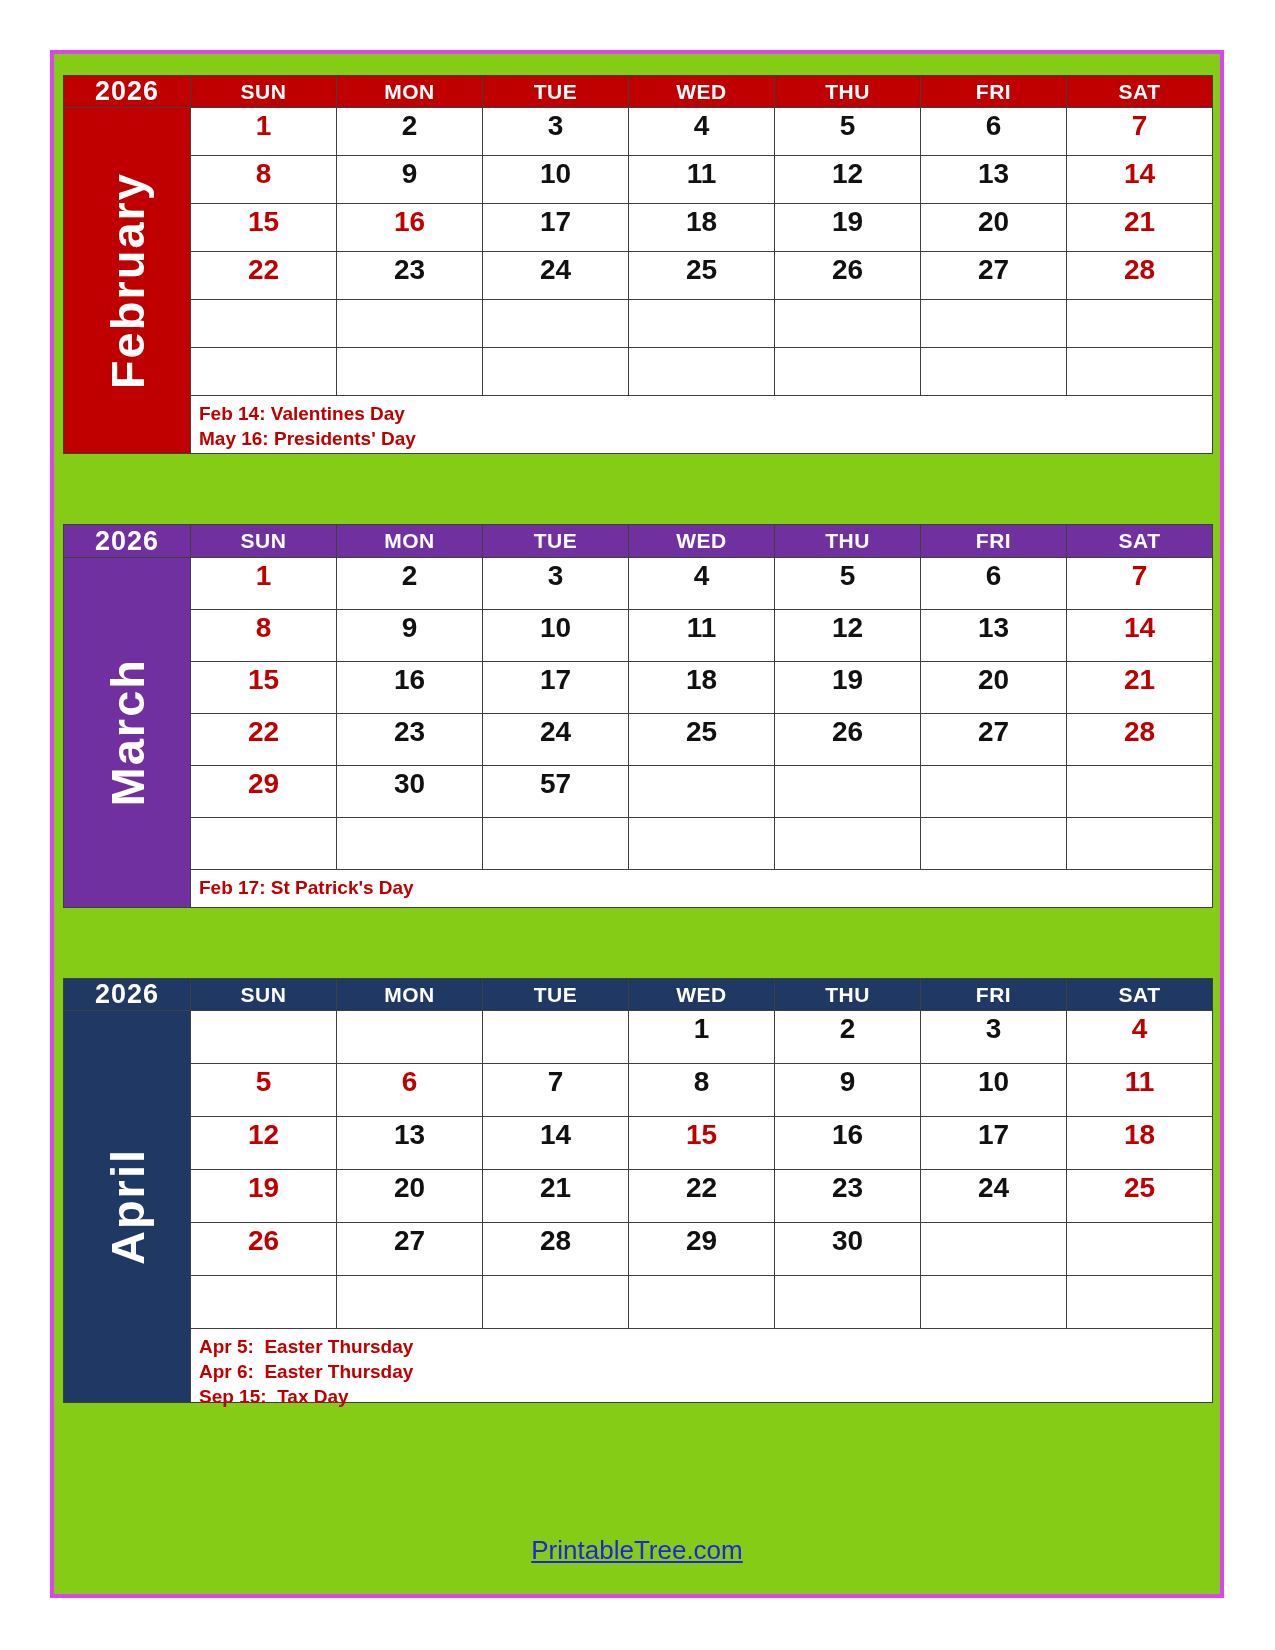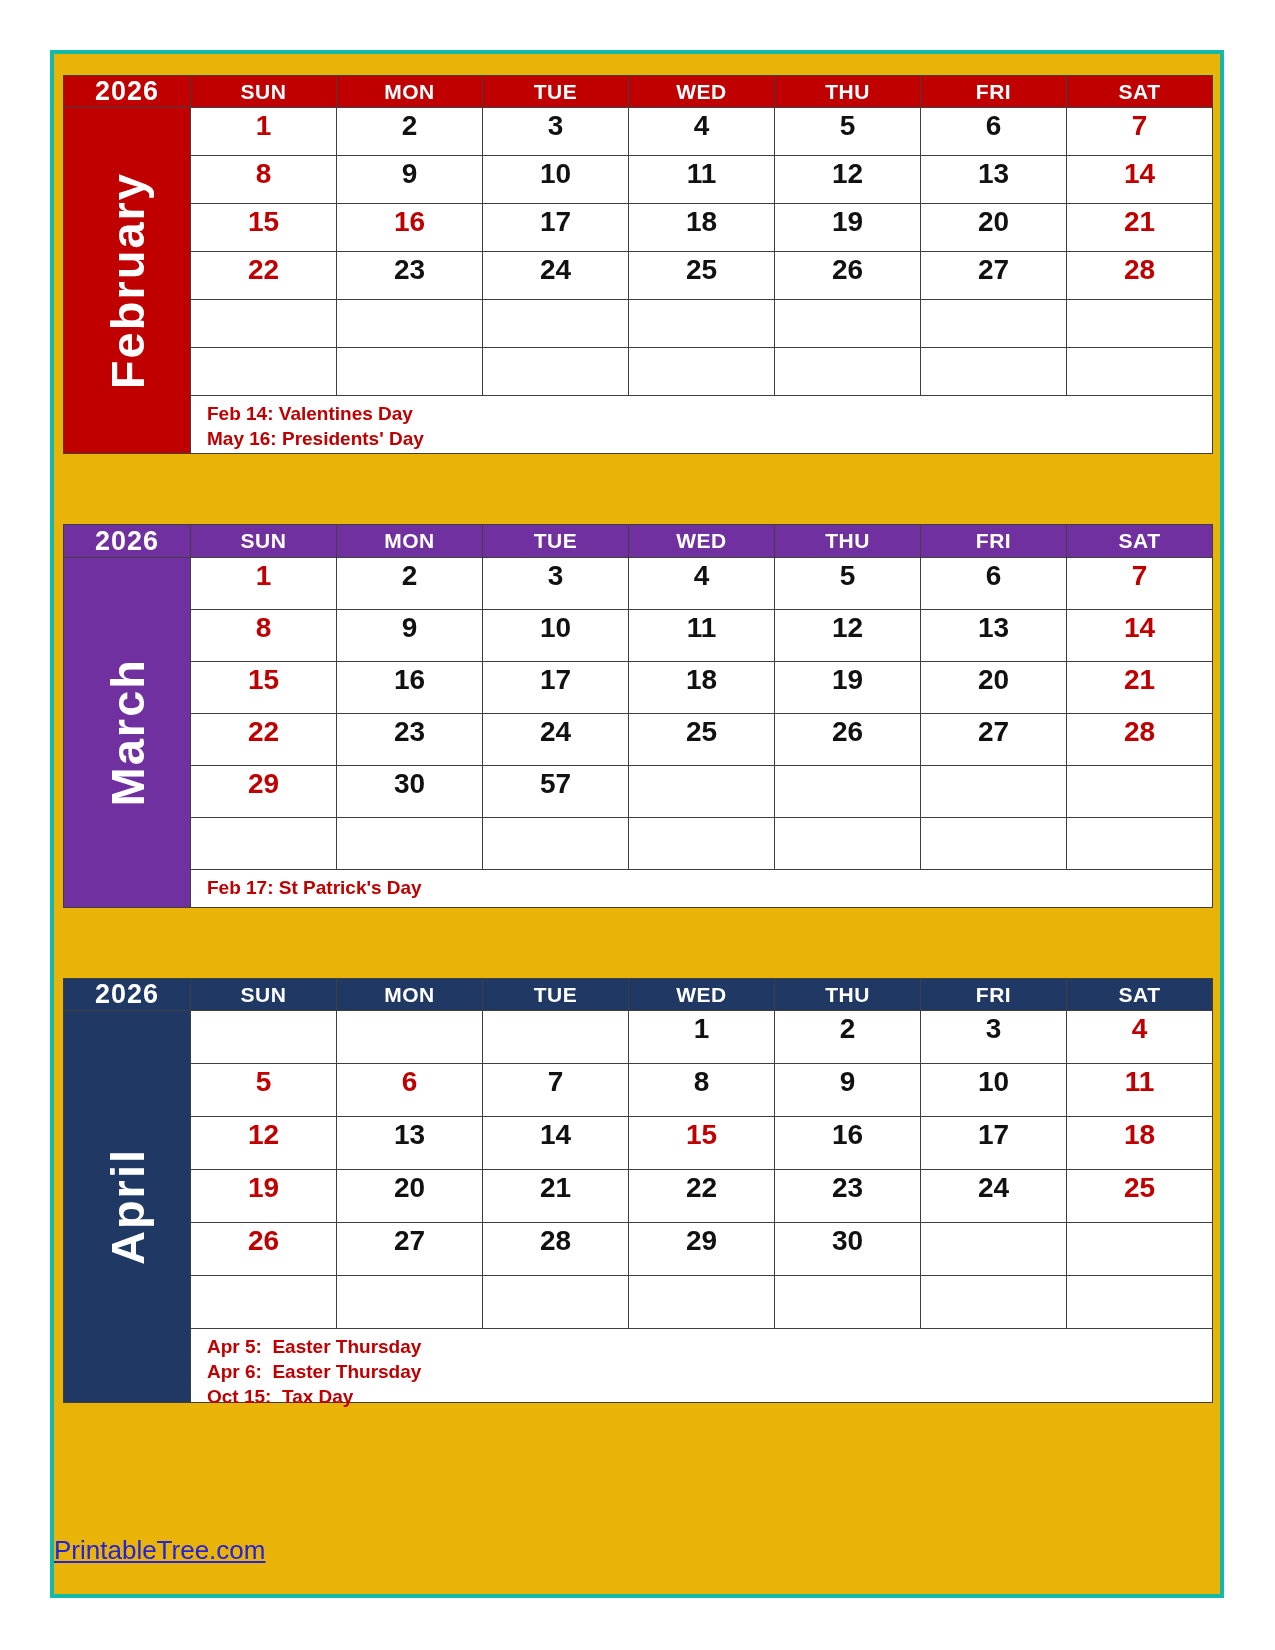--- a/index.html
+++ b/index.html
@@ -3,21 +3,21 @@
 <meta charset="utf-8">
 <style>
   html,body{margin:0;padding:0;}
   body{
     width:1275px;height:1650px;position:relative;background:#ffffff;
     font-family:"Liberation Sans", sans-serif;
     -webkit-font-smoothing:antialiased;
   }
   .frame{
     position:absolute;left:50px;top:50px;width:1174px;height:1548px;
-    border:4px solid #14b8a6;box-sizing:border-box;background:#eab308;
+    border:4px solid #d946ef;box-sizing:border-box;background:#84cc16;
   }
   .mcal{
     display:grid;
     grid-template-columns:127px repeat(7,1fr);
     width:1150px;margin-left:9px;
     border-top:1.5px solid #3f3f3f;border-left:1.5px solid #3f3f3f;
     box-sizing:border-box;
   }
   .mcal.feb{margin-top:21px;grid-template-rows:32px repeat(6,48px) 58px;}
   .mcal.mar{margin-top:70px;grid-template-rows:33px repeat(6,52px) 38px;}
@@ -47,28 +47,28 @@
     background:#ffffff;
     border-right:1.5px solid #3f3f3f;border-bottom:1.5px solid #3f3f3f;
     text-align:center;font-weight:bold;font-size:28px;color:#111111;
     padding-top:2px;box-sizing:border-box;line-height:1.15;
   }
   .c.red{color:#C00000;}
   .notes{
     grid-column:2/-1;
     border-right:1.5px solid #3f3f3f;border-bottom:1.5px solid #3f3f3f;
     background:#ffffff;box-sizing:border-box;
-    padding:5px 0 2px 16px;
+    padding:5px 0 2px 8px;
   }
   .notes .nline{
     color:#C00000;font-weight:bold;font-size:19px;line-height:1.32;
     white-space:pre;
   }
   .footer{
-    margin-top:132px;
+    margin-top:132px;text-align:center;
   }
   .footer a{
     color:#2222DF;font-size:26px;text-decoration:underline;
     font-weight:normal;cursor:pointer;
   }
 </style>
 </head>
 <body>
 
 <div class="frame">
@@ -242,21 +242,21 @@
     <div class="c"></div>
     <div class="c"></div>
     <div class="c"></div>
     <div class="c"></div>
     <div class="c"></div>
     <div class="c"></div>
     <div class="c"></div>
     <div class="notes">
       <div class="nline">Apr 5:  Easter Thursday</div>
       <div class="nline">Apr 6:  Easter Thursday</div>
-      <div class="nline">Oct 15:  Tax Day</div>
+      <div class="nline">Sep 15:  Tax Day</div>
     </div>
   </div>
 
   <div class="footer">
     <a>PrintableTree.com</a>
   </div>
 
 </div>
 
 </body></html>

